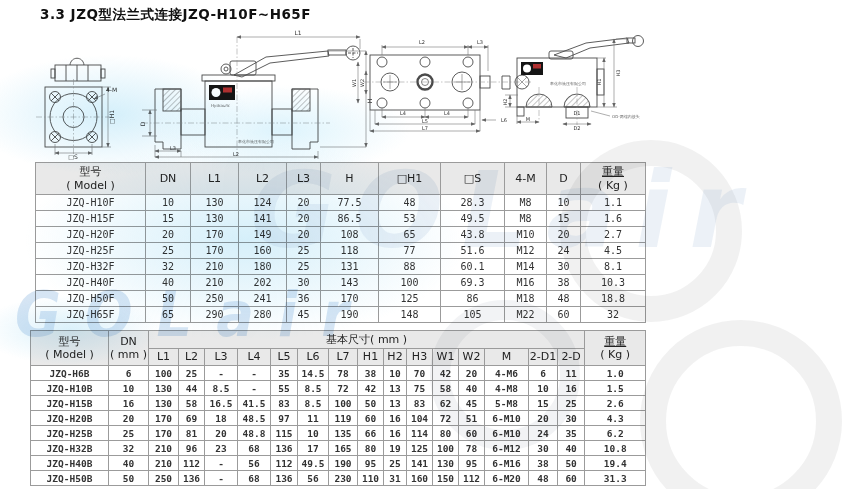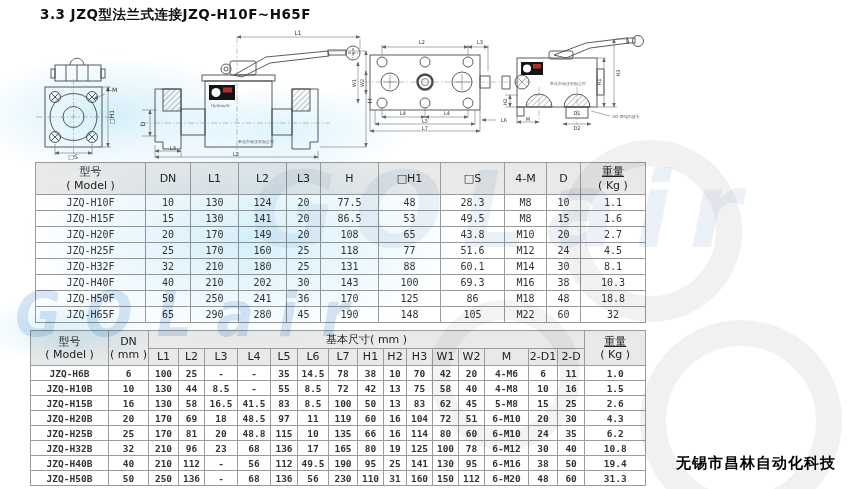--- a/index.html
+++ b/index.html
@@ -676,15 +676,14 @@
     <div class="blob" id="blob-b"></div>
     <div class="blob" id="blob-c"></div>
     <div class="blob" id="blob-d"></div>
     <div class="ring" id="ring-a"></div>
     <div class="ring" id="ring-b"></div>
     <div class="ring" id="ring-c"></div>
     <div class="wm-text" id="wm-top">GOLair</div>
     <div class="wm-text" id="wm-bottom">GOLair</div>
   </div>
 
-  <div id="footer">无锡市昌林自动化科技</div>
 
 </div>
 
 </body></html>

